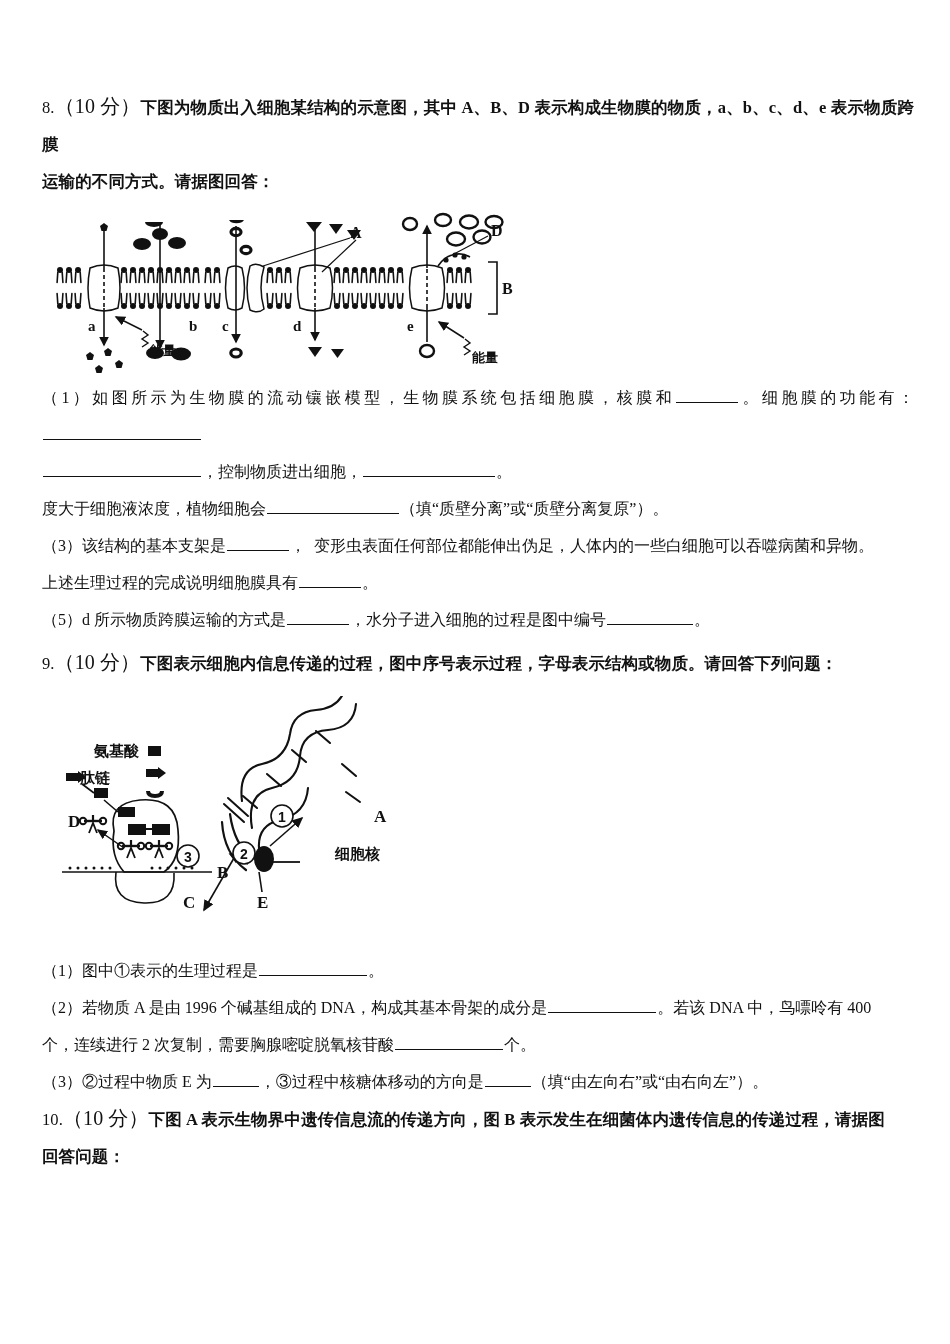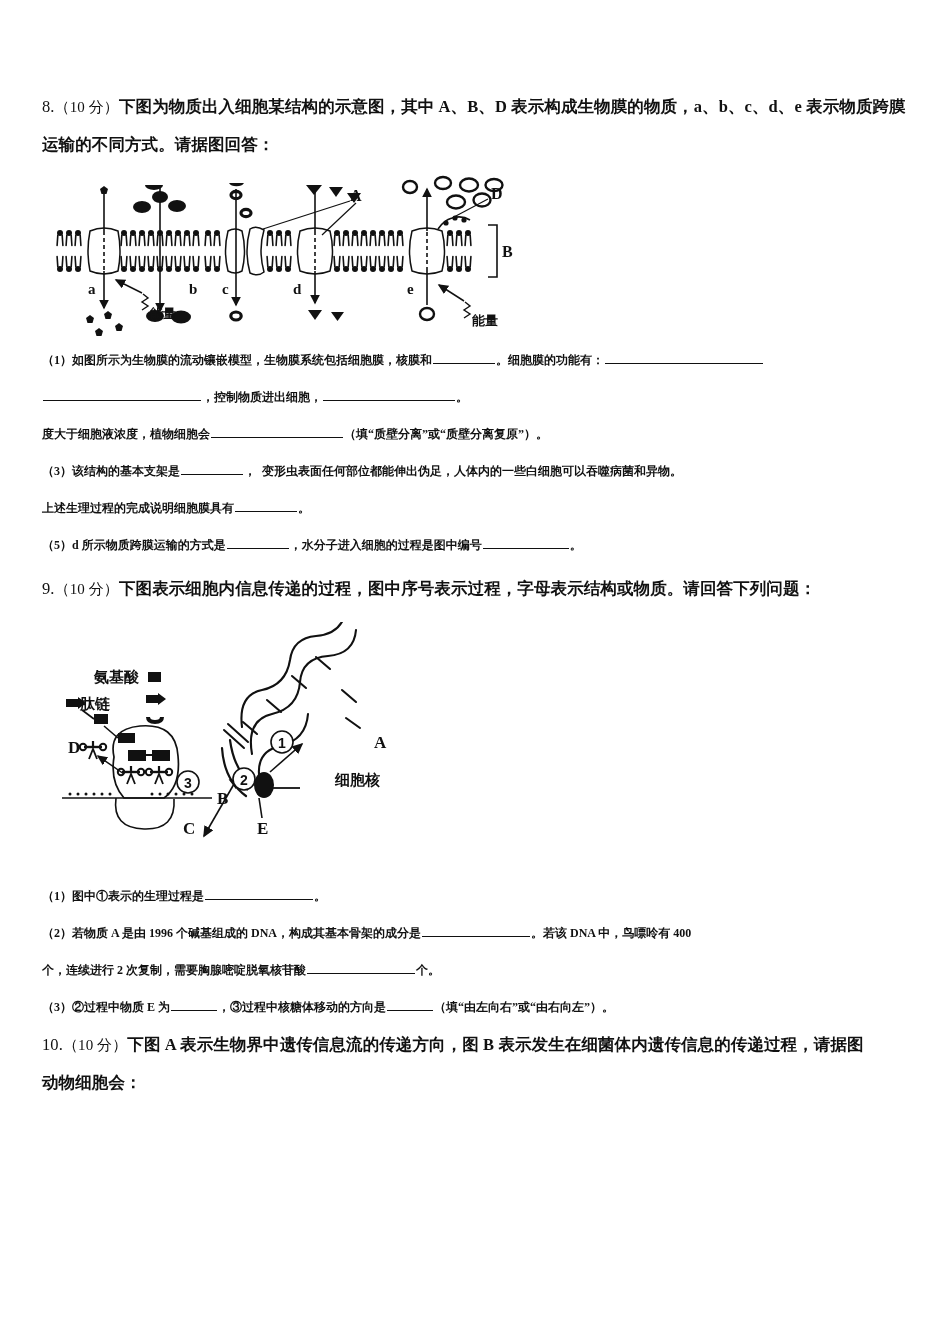--- a/index.html
+++ b/index.html
@@ -42,26 +42,26 @@
   }
   .qline.stem {
     font-weight: 700;
   }
   .qnum {
     font-weight: 400;
     font-family: "Liberation Serif", serif;
   }
   .pts {
     font-weight: 400;
-    font-size: 15px;
+    font-size: 20px;
   }
   .sub {
-    font-size: 12px;
+    font-size: 16px;
     line-height: 37px;
-    font-weight: 700;
+    font-weight: 400;
     text-align: justify;
     text-justify: inter-character;
     white-space: pre-wrap;
     word-break: break-all;
   }
   .blank {
     display: inline-block;
     border-bottom: 1.4px solid #111;
     vertical-align: baseline;
     height: 15px;
@@ -468,16 +468,16 @@
 
     <div class="sub"><span>（1）</span><span>图中①表示的生理过程是</span><span class="blank b-lg"></span><span>。</span></div>
 
     <div class="sub"><span>（2）</span><span>若物质 A 是由 1996 个碱基组成的 DNA，构成其基本骨架的成分是</span><span class="blank b-lg"></span><span>。若该 DNA 中，鸟嘌呤有 400</span></div>
     <div class="sub"><span>个，连续进行 2 次复制，需要胸腺嘧啶脱氧核苷酸</span><span class="blank b-lg"></span><span>个。</span></div>
 
     <div class="sub"><span>（3）</span><span>②过程中物质 E 为</span><span class="blank b-xs"></span><span>，③过程中核糖体移动的方向是</span><span class="blank b-xs"></span><span>（填“由左向右”或“由右向左”）。</span></div>
 
 
     <div class="qline stem"><span class="qnum">10.</span><span class="pts">（10 分）</span><span>下图 A 表示生物界中遗传信息流的传递方向，图 B 表示发生在细菌体内遗传信息的传递过程，请据图</span></div>
-    <div class="qline stem"><span>动物细胞会：</span></div>
+    <div class="qline stem"><span>回答问题：</span></div>
 
   </div>
 </div>
 
 </body></html>

